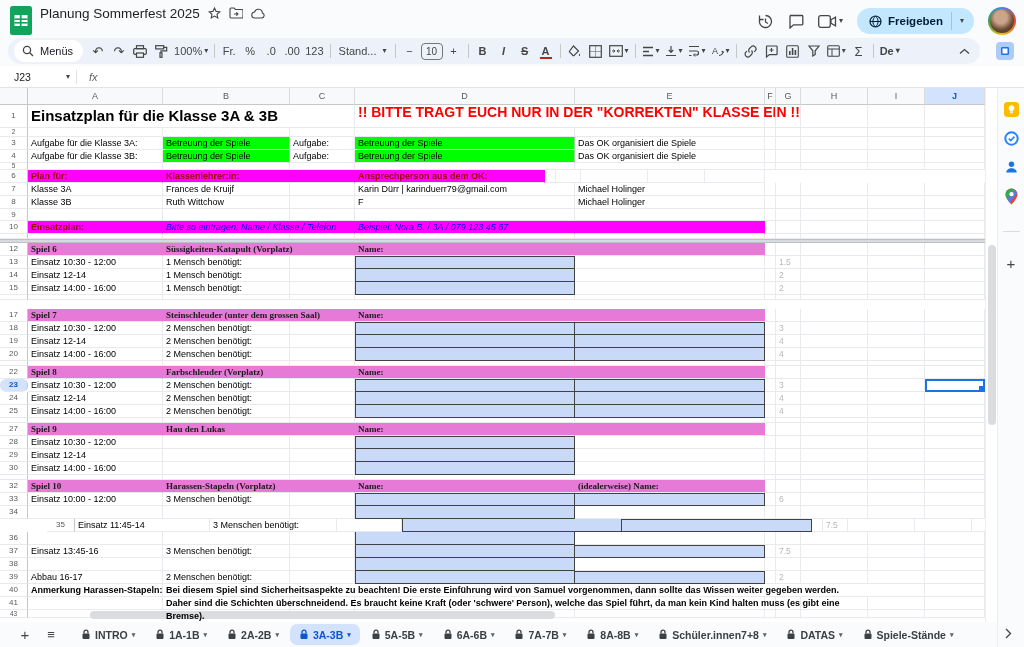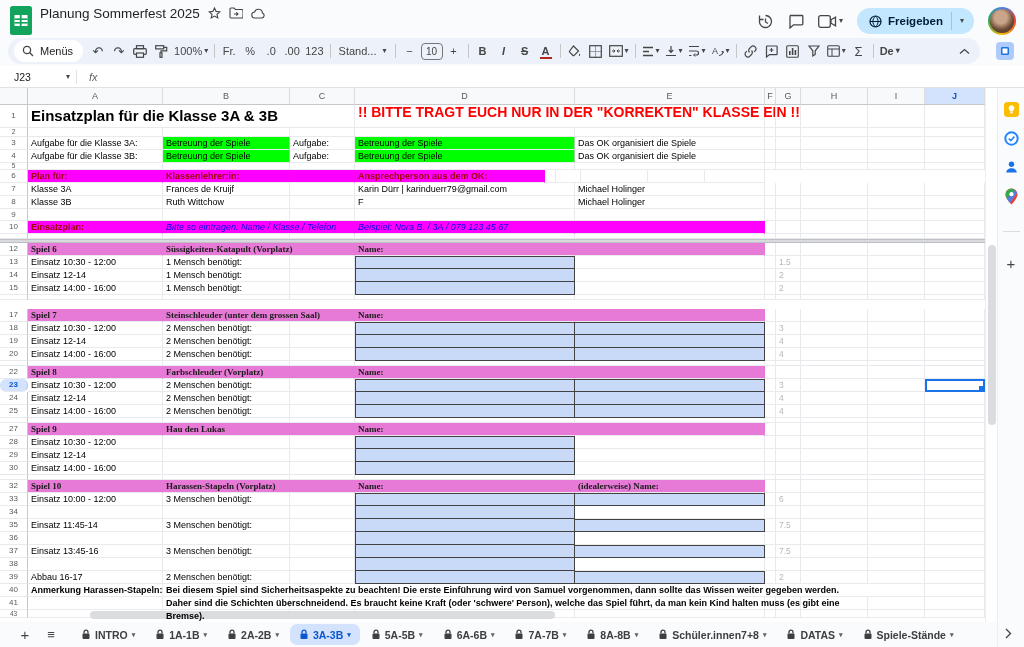--- a/index.html
+++ b/index.html
@@ -769,21 +769,21 @@
           <div class="cell" style="width: 127px;"></div>
           <div class="cell" style="width: 65px;"></div>
           <div class="cell input bt0" style="width: 220px;"></div>
           <div class="cell" style="width: 190px;"></div>
           <div class="cell" style="width: 11px;"></div>
           <div class="cell" style="width: 25px;"></div>
           <div class="cell" style="width: 67px;"></div>
           <div class="cell" style="width: 57px;"></div>
           <div class="cell" style="width: 60px;"></div>
         </div>
-        <div class="grow" style="height: 13px; line-height: 12px;">
+        <div class="grow" style="height: 13px; line-height: 12px; padding-left: 47px;">
           <div class="gut">35</div>
           <div class="cell" style="width: 135px;">Einsatz 11:45-14</div>
           <div class="cell" style="width: 127px;">3 Menschen benötigt:</div>
           <div class="cell" style="width: 65px;"></div>
           <div class="cell input bt0" style="width: 220px;"></div>
           <div class="cell input bl0" style="width: 190px;"></div>
           <div class="cell" style="width: 11px;"></div>
           <div class="cell graynum" style="width: 25px;">7.5</div>
           <div class="cell" style="width: 67px;"></div>
           <div class="cell" style="width: 57px;"></div>

